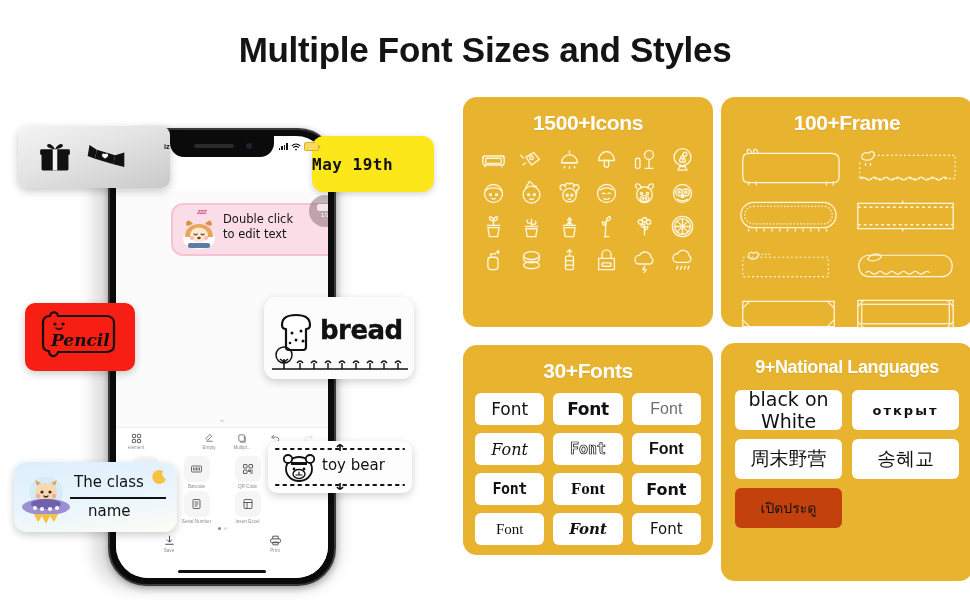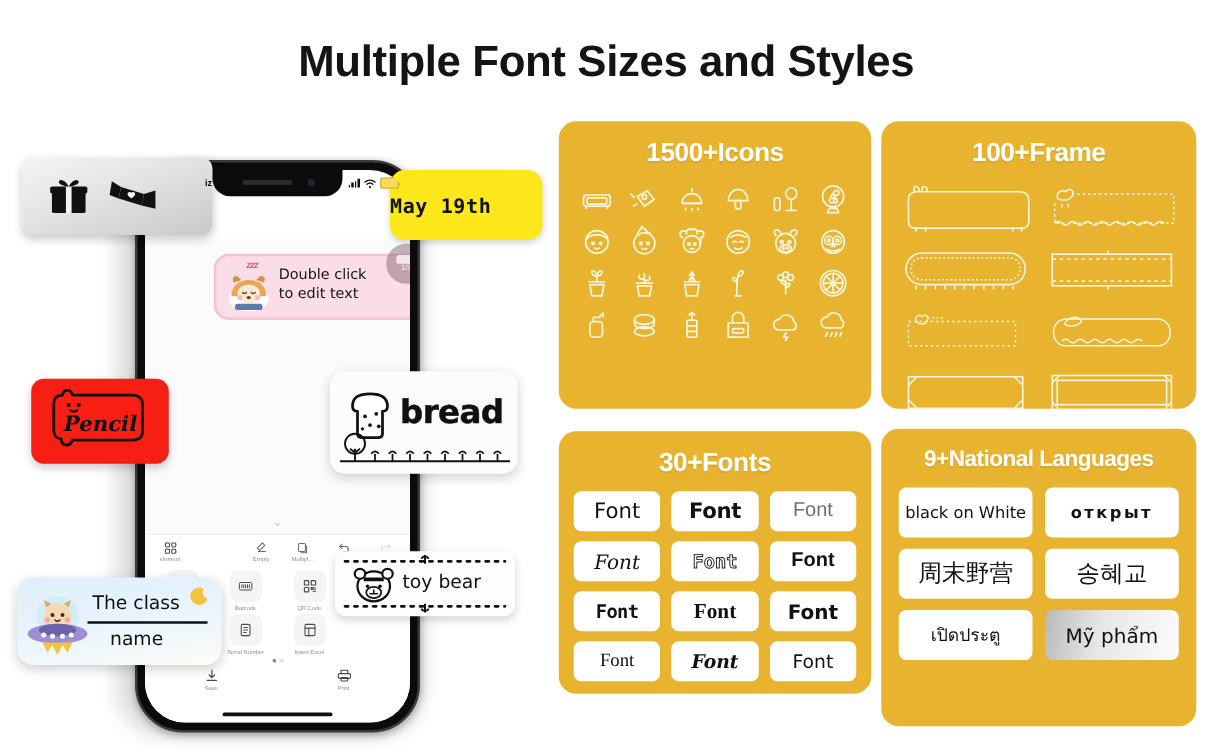--- a/index.html
+++ b/index.html
@@ -129,21 +129,21 @@
   #sticker-toybear .tbt{position:absolute;left:54px;top:15px;font-size:15px;color:#111;font-family:"DejaVu Sans",sans-serif;}
   #sticker-class{
     left:14px;top:462px;width:163px;height:70px;border-radius:13px;
     background:linear-gradient(170deg,#ddeefb 0%,#eaf5fd 55%,#fdfdf4 100%);
     box-shadow:0 3px 9px rgba(0,0,0,.2);
   }
   #sticker-class .ct1{position:absolute;left:60px;top:11px;font-size:15px;color:#111;font-family:"DejaVu Sans",sans-serif;}
   #sticker-class .ct2{position:absolute;left:74px;top:40px;font-size:15px;color:#111;font-family:"DejaVu Sans",sans-serif;}
   #sticker-class .crule{position:absolute;left:56px;top:35px;width:96px;height:2px;background:#111;}
   
-  .panel{position:absolute;background:#e8b32e;border-radius:14px;box-sizing:border-box;}
+  .panel{position:absolute;background:#e8b32e;border-radius:14px;box-sizing:border-box;margin-left:16px;}
   .panel-title{
     text-align:center;color:#ffffff;font-weight:bold;font-size:21px;
     padding-top:14px;letter-spacing:-0.4px;font-family:"Liberation Sans",sans-serif;
     text-shadow:0 1px 1px rgba(0,0,0,.07);
   }
   #panel-icons{left:447px;top:97px;width:250px;height:230px;}
   #panel-frames{left:705px;top:97px;width:252px;height:230px;}
   #panel-fonts{left:447px;top:345px;width:250px;height:210px;}
   #panel-langs{left:705px;top:343px;width:252px;height:238px;}
   #panel-langs .panel-title{font-size:18px;}
@@ -169,25 +169,25 @@
   .f9{font-family:"DejaVu Sans",sans-serif;font-size:16px;font-weight:bold;}
   .f10{font-family:"Liberation Serif",serif;font-size:15px;}
   .f11{font-family:"DejaVu Serif",serif;font-style:italic;font-weight:bold;font-size:15px;}
   .f12{font-family:"DejaVu Sans",sans-serif;font-size:15px;}
   .lang-grid{display:grid;grid-template-columns:1fr 1fr;gap:9px 10px;padding:12px 14px 0 14px;}
   .lang-cell{
     height:40px;border-radius:6px;background:#ffffff;
     display:flex;align-items:center;justify-content:center;color:#111;
     font-family:"DejaVu Sans",sans-serif;font-size:15px;text-align:center;
   }
-  .lang-cell.l1{font-size:13px;}
+  .lang-cell.l1{font-size:19px;}
   .lang-cell.l2{font-size:19px;font-family:"DejaVu Sans",sans-serif;}
   .lang-cell.l3{font-size:13px;letter-spacing:2px;font-weight:600;}
   .lang-cell.l4{font-size:19px;}
-  .lang-cell.l5{background:#ffffff;color:#111;font-size:14px;}
+  .lang-cell.l5{background:#c2410c;color:#111;font-size:14px;}
   .lang-cell.l6{background:linear-gradient(100deg,#b9b9b9 0%,#e6e6e6 40%,#fcfcfc 100%);font-size:16px;}
 </style>
 </head>
 <body>
 
 <div id="page-title">Multiple Font Sizes and Styles</div>
 
 <div id="phone-wrap">
   <div class="phone-shadow"></div>
   <div class="phone-outer">
@@ -749,15 +749,14 @@
 </div>
 
 <div class="panel" id="panel-langs">
   <div class="panel-title">9+National Languages</div>
   <div class="lang-grid">
     <div class="lang-cell l1">black on White</div>
     <div class="lang-cell l3">открыт</div>
     <div class="lang-cell l2">周末野营</div>
     <div class="lang-cell l4">송혜교</div>
     <div class="lang-cell l5">เปิดประตู</div>
-    <div class="lang-cell l6">Mỹ phẩm</div>
   </div>
 </div>
 
 </body></html>

